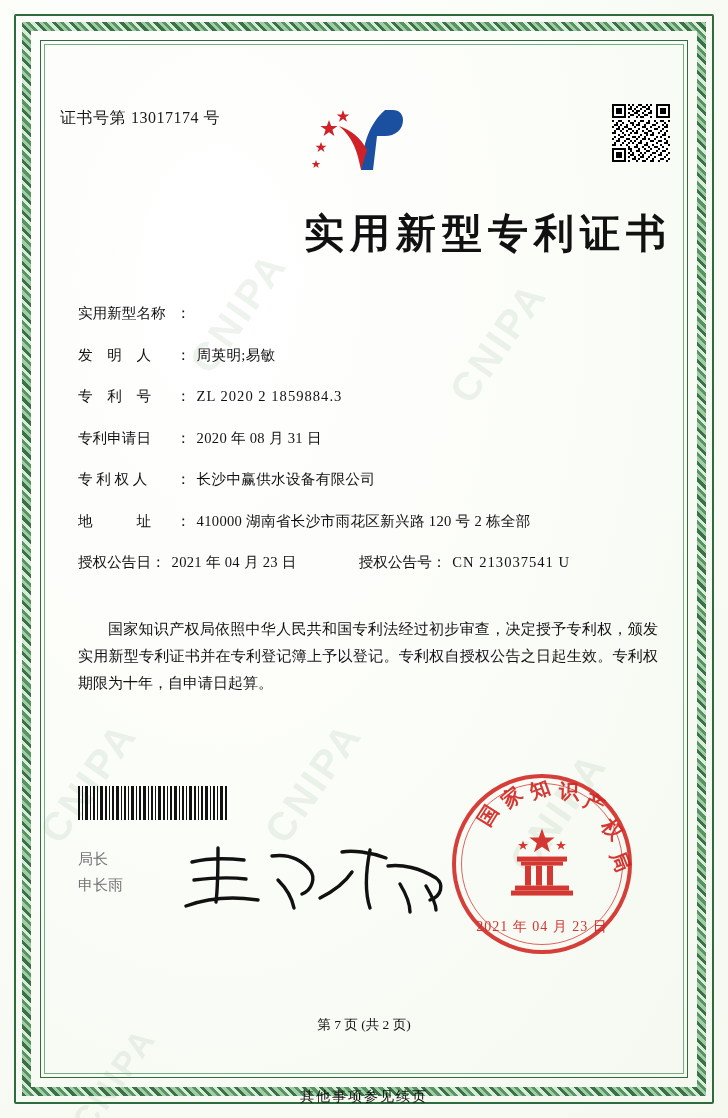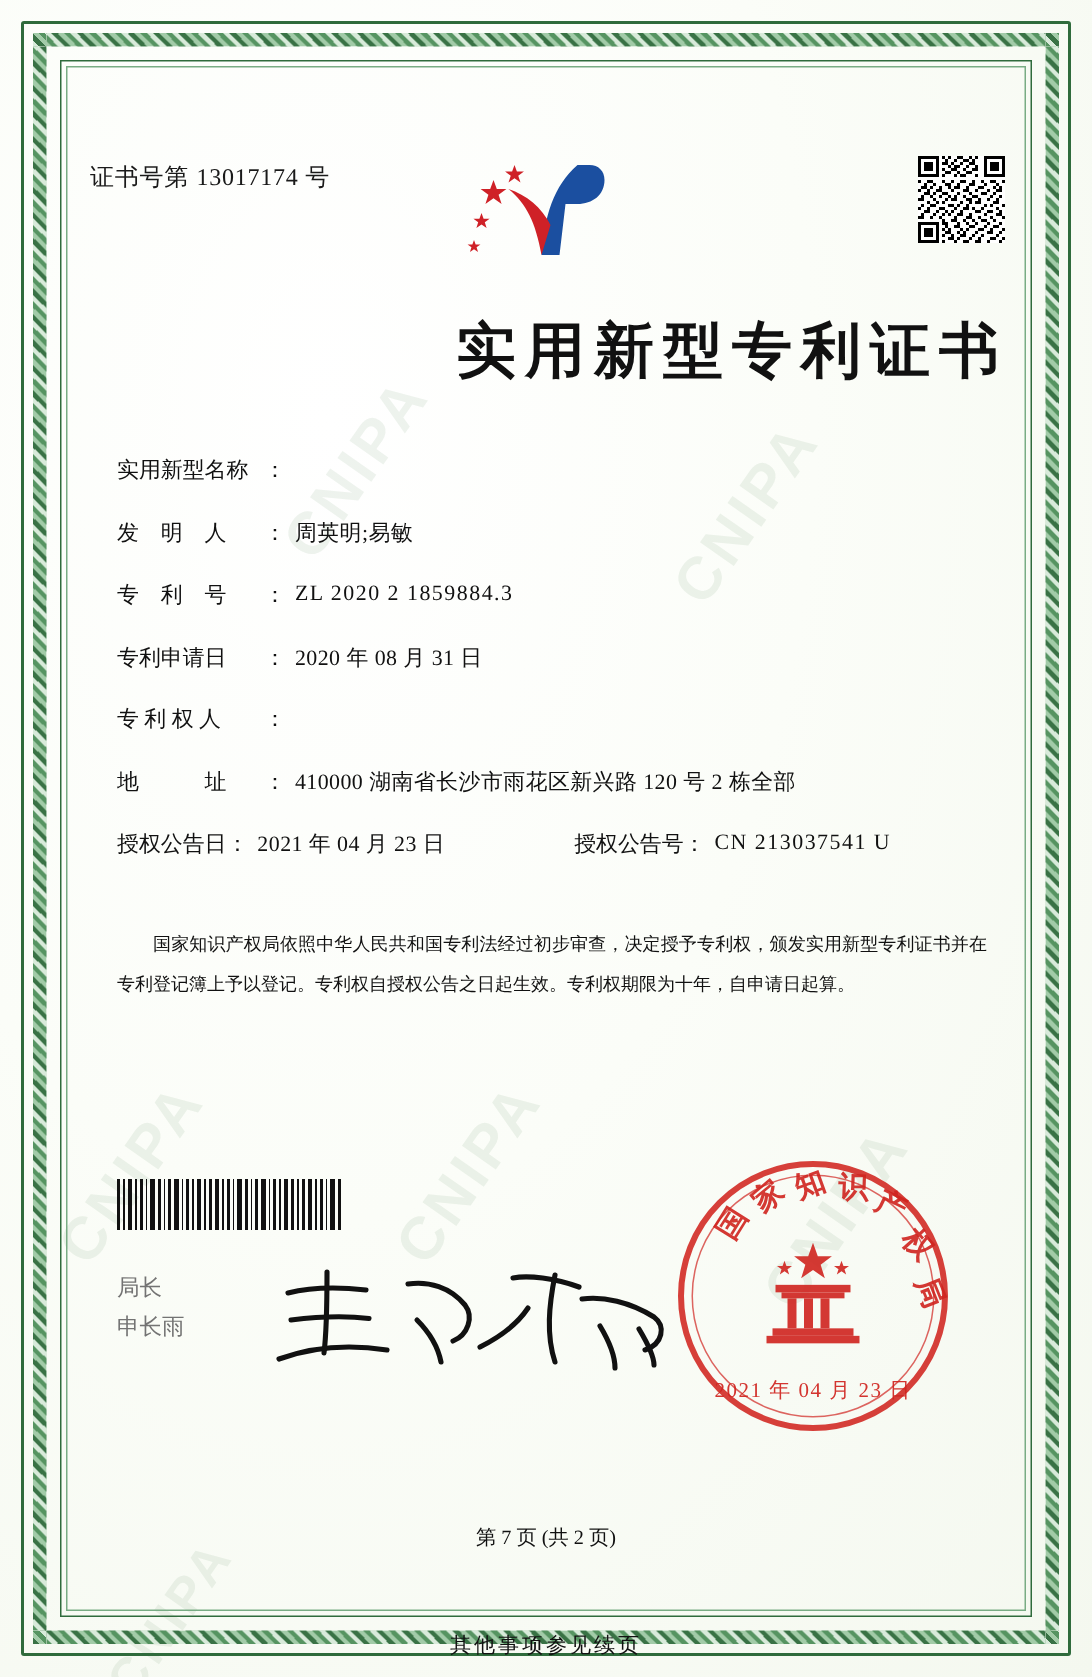--- a/index.html
+++ b/index.html
@@ -136,30 +136,30 @@
   .f-label {
     width: 98px;
     flex: none;
     letter-spacing: 0px;
     display: inline-block;
   }
   .f-colon { margin-right: 6px; }
   .f-value { letter-spacing: 0.3px; }
   .f-value.mono { font-family: "Liberation Serif", "DejaVu Serif", serif; letter-spacing: 1px; }
   .inline-second {
-    margin-left: 86px;
+    margin-left: 62px;
   }
 
   
   .paras {
     position: absolute;
     left: 22px;
     right: 14px;
     top: 560px;
-    font-size: 12px;
+    font-size: 15px;
     line-height: 27px;
     color: #111;
     text-align: justify;
   }
   .para { text-indent: 2em; margin: 0 0 2px 0; }
 
   
   .barcode {
     position: absolute;
     left: 22px;
@@ -510,20 +510,21 @@
         <span class="f-value mono">ZL 2020 2 1859884.3</span>
       </div>
       <div class="field-row">
         <span class="f-label">专利申请日</span>
         <span class="f-colon">：</span>
         <span class="f-value">2020 年 08 月 31 日</span>
       </div>
       <div class="field-row">
         <span class="f-label">专 利 权 人</span>
         <span class="f-colon">：</span>
+        <span class="f-value">长沙中赢供水设备有限公司</span>
       </div>
       <div class="field-row">
         <span class="f-label">地　　　址</span>
         <span class="f-colon">：</span>
         <span class="f-value">410000 湖南省长沙市雨花区新兴路 120 号 2 栋全部</span>
       </div>
       <div class="field-row">
         <span>授权公告日</span>
         <span class="f-colon">：</span>
         <span class="f-value">2021 年 04 月 23 日</span>

